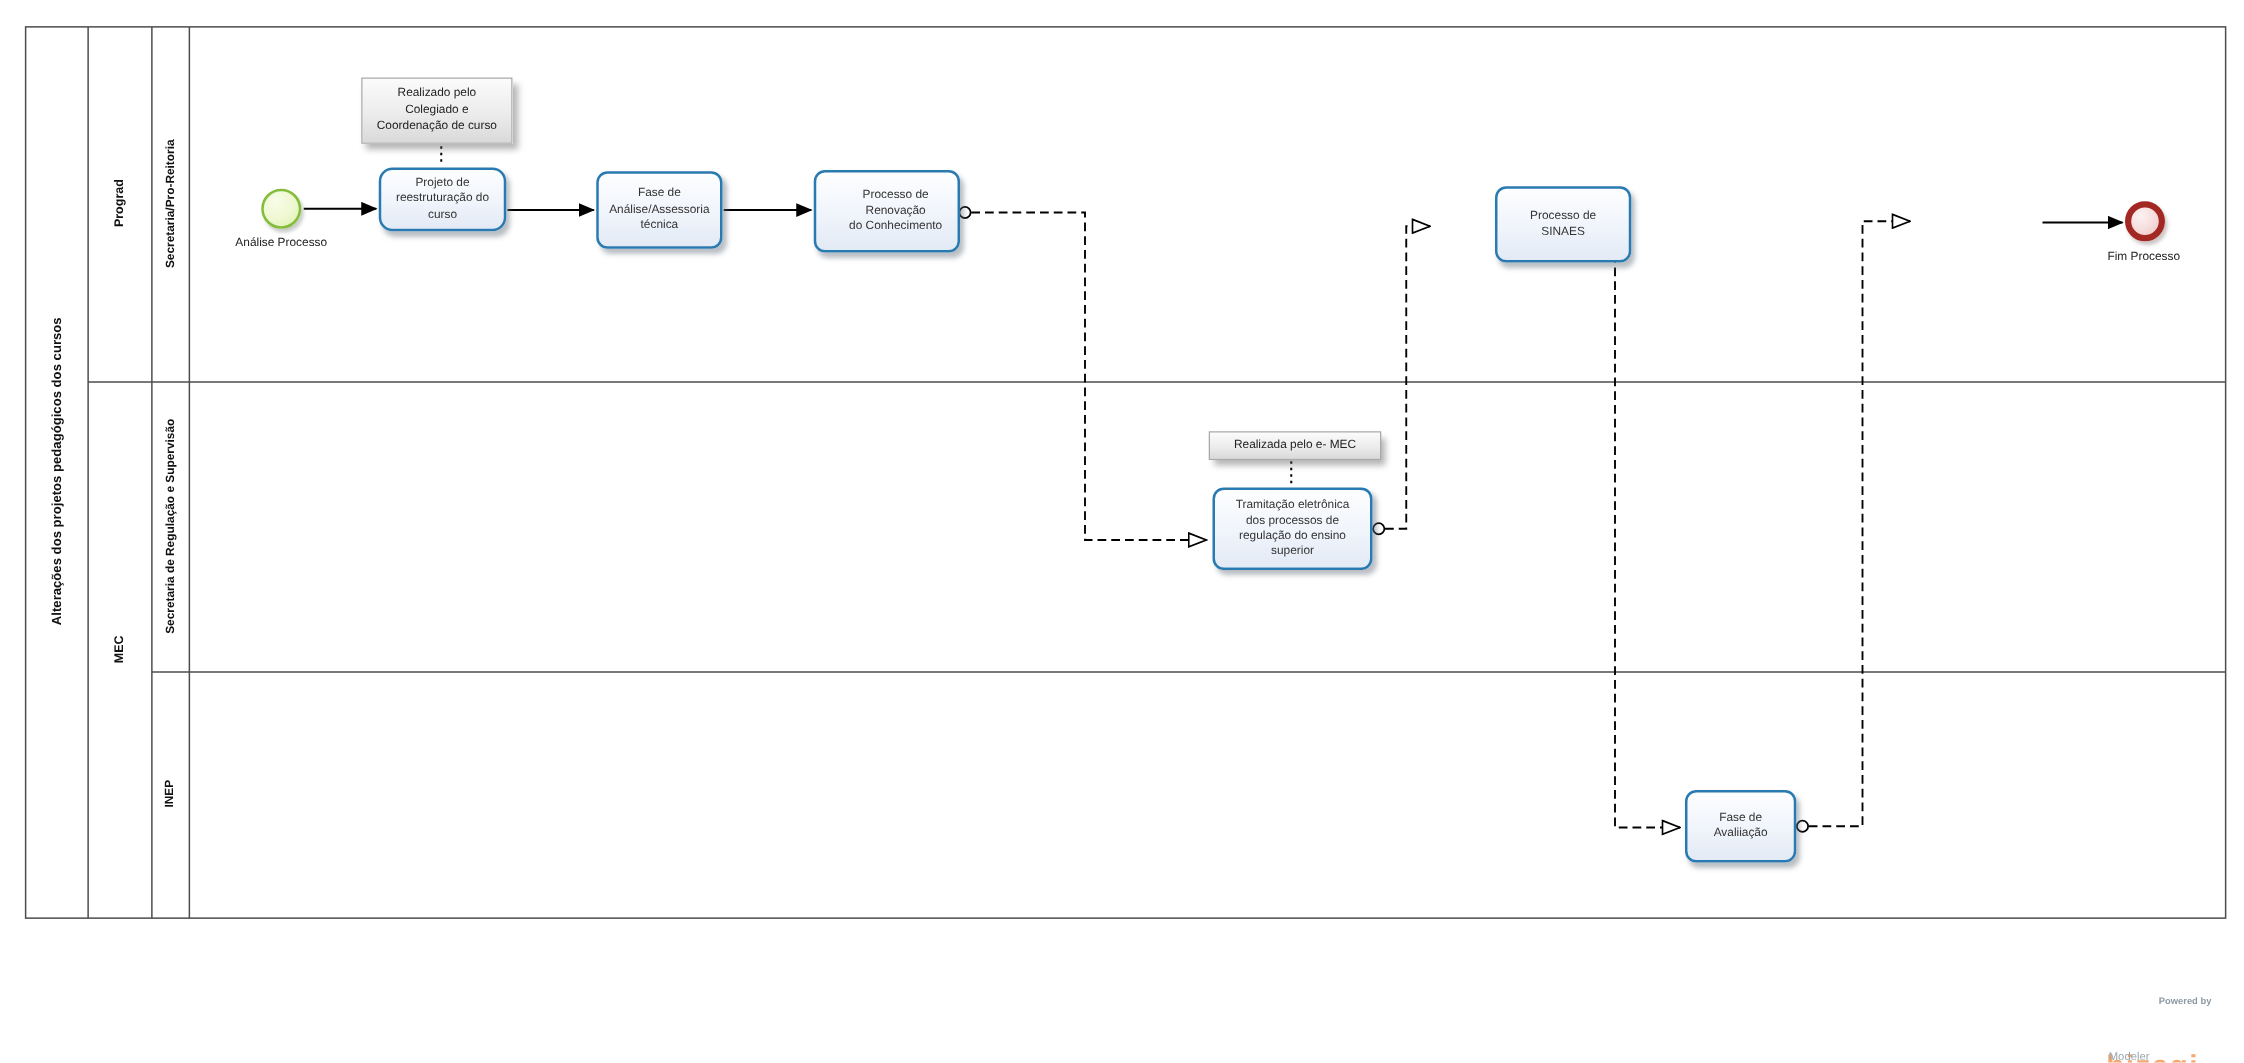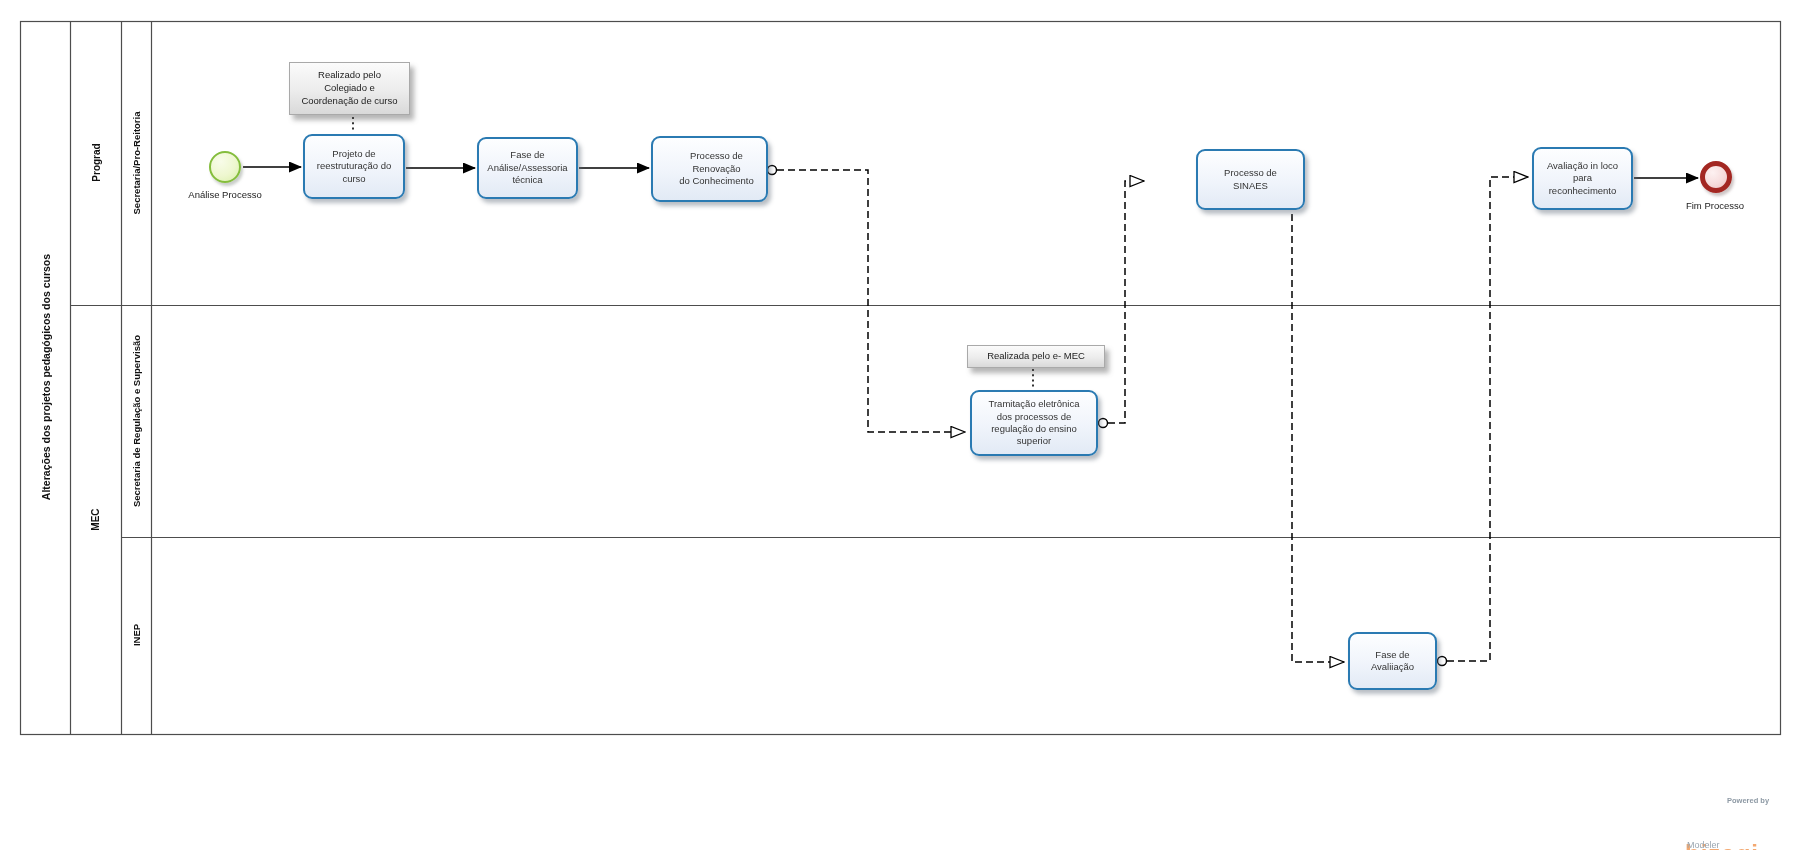--- a/index.html
+++ b/index.html
@@ -105,39 +105,36 @@
 Colegiado e
 Coordenação de curso</div>
   <div class="annotation" style="left:967px;top:345px;width:138px;height:23px;">Realizada pelo e- MEC</div>
 
   <div class="event event-start" style="left:209px;top:151px;"></div>
   <div class="event-label" style="left:170px;top:189px;">Análise Processo</div>
 
   <div class="event event-end" style="left:1700px;top:161px;"></div>
   <div class="event-label" style="left:1660px;top:200px;">Fim Processo</div>
 
-  <div class="task" style="left:303px;top:134px;width:102px;height:65px;">Projeto de
+  <div class="task" style="left:303px;top:134px;width:102px;height:51px;border-radius:11px;">Projeto de
 reestruturação do
 curso</div>
   <div class="task" style="left:477px;top:137px;width:101px;height:62px;">Fase de
 Análise/Assessoria
 técnica</div>
   <div class="task" style="left:651px;top:136px;width:117px;height:66px;padding-left:16px;">Processo de Renovação
 do Conhecimento</div>
   <div class="task" style="left:970px;top:390px;width:128px;height:66px;">Tramitação eletrônica
 dos processos de
 regulação do ensino
 superior</div>
   <div class="task" style="left:1148px;top:149px;width:109px;height:61px;margin-left:48px;">Processo de
 SINAES</div>
   <div class="task" style="left:1348px;top:632px;width:89px;height:58px;">Fase de
 Avaliiação</div>
-  <div class="task" style="left:1532px;top:147px;width:101px;height:63px;">Avaliação in loco
-para
-reconhecimento</div>
 
   <div class="logo">
     <div class="powered">Powered by</div>
     <div class="brand">bizagi</div>
     <div class="product">Modeler</div>
   </div>
 
 </div>
 
 </body></html>

